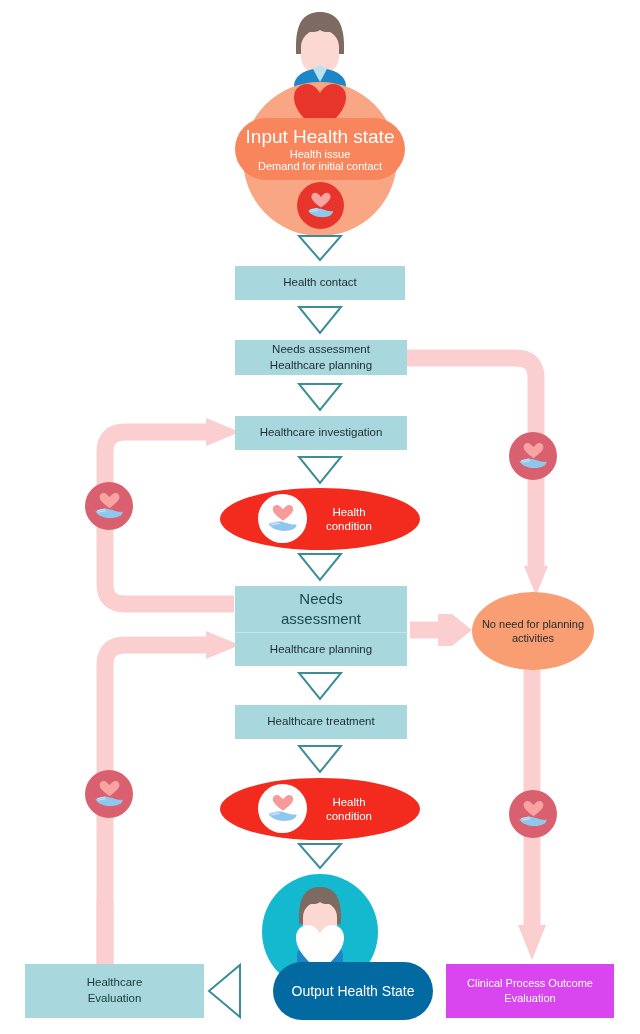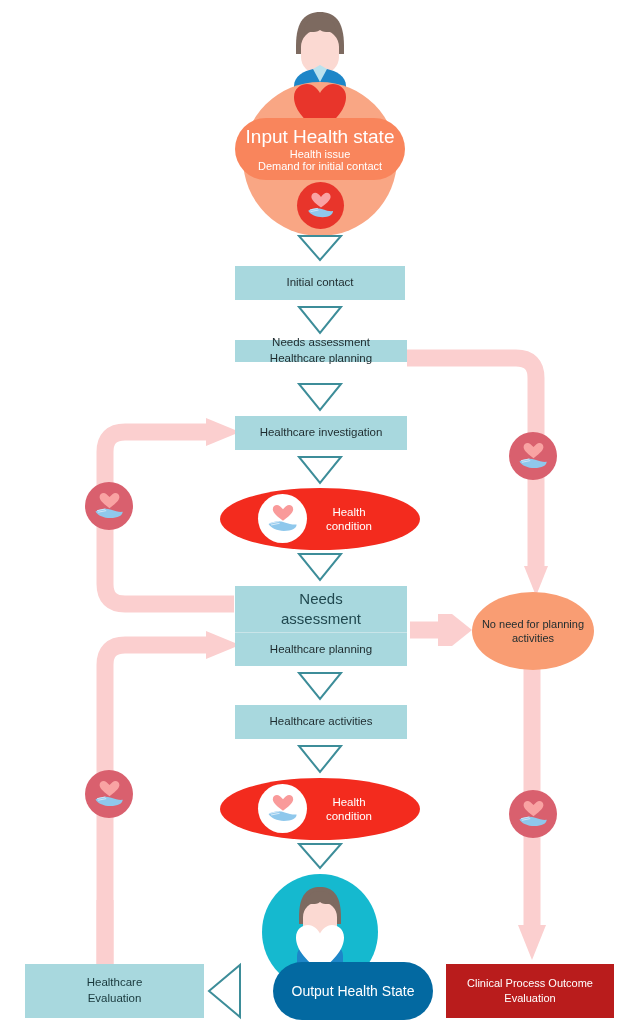--- a/index.html
+++ b/index.html
@@ -5,21 +5,21 @@
   html,body{margin:0;padding:0;background:#ffffff;}
   body{width:640px;height:1034px;position:relative;overflow:hidden;
        font-family:"Liberation Sans","DejaVu Sans",sans-serif;}
   #canvas{position:absolute;left:0;top:0;width:640px;height:1034px;}
   .abs{position:absolute;}
   
   .pbox{background:#a8d8de;color:#1d2b2e;font-size:11.5px;line-height:1.35;
         display:flex;align-items:center;justify-content:center;text-align:center;
         box-sizing:border-box;padding:2px 4px;}
   .pbox.big{font-size:15px;color:#20484f;}
-  .pbox.teal-strong{background:#b91c1c;color:#ffffff;font-size:11px;}
+  .pbox.teal-strong{background:#d946ef;color:#ffffff;font-size:11px;}
   .pbox.lightblue{background:#a8d8de;color:#18383c;font-size:11.5px;}
   
   .ell{border-radius:50%;display:flex;align-items:center;justify-content:center;
        text-align:center;box-sizing:border-box;}
   .ell.red{background:#f32b1e;color:#ffffff;font-size:11.5px;line-height:1.25;}
   .ell.peach{background:#f99d73;color:#1d2b2e;font-size:11px;line-height:1.3;}
   
   .pill{display:flex;align-items:center;justify-content:center;text-align:center;
         box-sizing:border-box;}
   .pill.input{background:#f9855c;color:#ffffff;border-radius:34px;}
@@ -99,28 +99,28 @@
       <path d="M4,26 C10,22 16,22 22,24 C27,25.6 31,27 35,26.4 C35,31 30,34 22,34 C14,34 7,31 4,26 Z" fill="#8fc8ec"></path>
       <path d="M6,25 L16,23 M7,27 L17,25" stroke="#cfe6f7" stroke-width="1.2" fill="none"></path>
     </svg>
   </div>
 
   <svg class="abs" style="left:298px;top:234px;width:44px;height:28px;" viewBox="0 0 44 28">
     <path d="M1,2 L43,2 L22,26 Z" fill="none" stroke="#3d8d99" stroke-width="2"></path>
   </svg>
 
   <div class="abs pbox" style="left:235px;top:266px;width:170px;height:34px;">
-    <span>Initial contact</span>
+    <span>Health contact</span>
   </div>
 
   <svg class="abs" style="left:298px;top:305px;width:44px;height:30px;" viewBox="0 0 44 30">
     <path d="M1,2 L43,2 L22,28 Z" fill="none" stroke="#3d8d99" stroke-width="2"></path>
   </svg>
 
-  <div class="abs pbox" style="left:235px;top:340px;width:172px;height:22px;flex-direction:column;">
+  <div class="abs pbox" style="left:235px;top:340px;width:172px;height:35px;flex-direction:column;">
     <span>Needs assessment</span>
     <span>Healthcare planning</span>
   </div>
 
   <svg class="abs" style="left:298px;top:382px;width:44px;height:30px;" viewBox="0 0 44 30">
     <path d="M1,2 L43,2 L22,28 Z" fill="none" stroke="#3d8d99" stroke-width="2"></path>
   </svg>
 
   <div class="abs pbox" style="left:235px;top:416px;width:172px;height:34px;">
     <span>Healthcare investigation</span>
@@ -154,21 +154,21 @@
 
   <div class="abs pbox" style="left:235px;top:633px;width:172px;height:33px;">
     <span>Healthcare planning</span>
   </div>
 
   <svg class="abs" style="left:298px;top:671px;width:44px;height:30px;" viewBox="0 0 44 30">
     <path d="M1,2 L43,2 L22,28 Z" fill="none" stroke="#3d8d99" stroke-width="2"></path>
   </svg>
 
   <div class="abs pbox" style="left:235px;top:705px;width:172px;height:34px;">
-    <span>Healthcare activities</span>
+    <span>Healthcare treatment</span>
   </div>
 
   <svg class="abs" style="left:298px;top:744px;width:44px;height:30px;" viewBox="0 0 44 30">
     <path d="M1,2 L43,2 L22,28 Z" fill="none" stroke="#3d8d99" stroke-width="2"></path>
   </svg>
 
   <div class="abs ell red" style="left:220px;top:778px;width:200px;height:62px;flex-direction:column;padding-left:58px;box-sizing:border-box;">
     <span>Health</span>
     <span>condition</span>
   </div>

